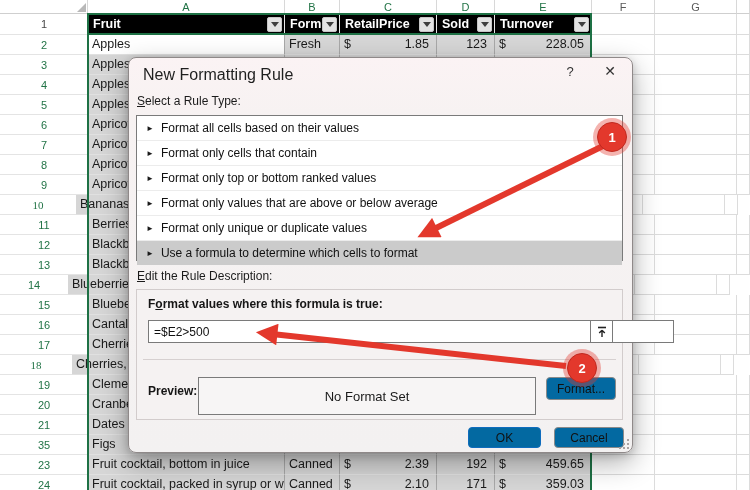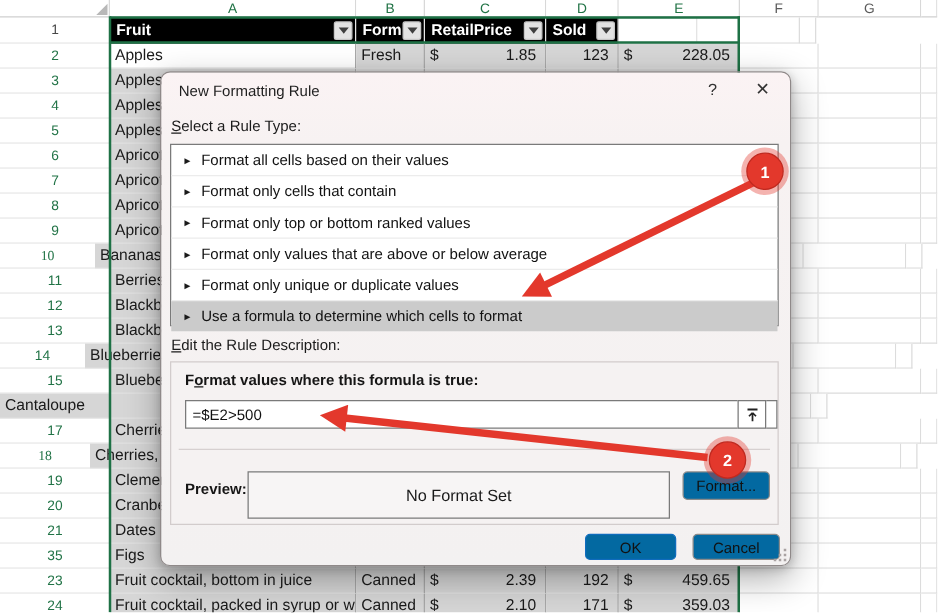--- a/index.html
+++ b/index.html
@@ -34,36 +34,36 @@
   .dcell.num{text-align:right;padding-right:7px;}
   .dcell.cur{display:flex;justify-content:space-between;padding-right:7px;}
   .dcell.empty-out{background:#fff;border-right:1px solid #dcdcdc;border-bottom:1px solid #dcdcdc;}
   .gline{position:absolute;background:#1E7145;z-index:5;}
   
   .dlg{position:absolute;left:128px;top:57px;width:503px;height:394px;z-index:20;
        background:linear-gradient(180deg,#fbf3f4 0%,#f7f2f2 14%,#f3f1f1 100%);
        border:1px solid #8f8989;border-radius:8px;
        box-shadow:0 10px 28px rgba(0,0,0,.32),0 2px 8px rgba(0,0,0,.18);
        font-size:12px;}
-  .dlg-title{position:absolute;left:14px;top:8px;font-size:12px;color:#1f1f1f;}
+  .dlg-title{position:absolute;left:14px;top:8px;font-size:16px;color:#1f1f1f;}
   .dlg-help{position:absolute;left:433px;top:6px;width:16px;text-align:center;font-size:13px;color:#333;}
   .dlg-close{position:absolute;left:472px;top:5px;width:18px;text-align:center;font-size:14px;color:#333;}
   .lbl{position:absolute;left:8px;color:#1b1b1b;}
   .ul-first::first-letter{text-decoration:underline;}
   .rule-list{position:absolute;left:7px;top:57px;width:487px;height:146px;background:#fff;
              border:1px solid #7a7a7a;box-sizing:border-box;}
   .rule-item{height:24px;display:flex;align-items:center;padding-left:9px;border-top:1px solid #ececec;}
   .rule-item:first-child{border-top:none;}
   .rule-item.selected{background:#cbcbcb;}
   .rmark{font-size:8px;margin-right:7px;color:#1a1a1a;}
   .rtext{font-size:12px;color:#111;}
   .gbox{position:absolute;left:7px;top:231px;width:487px;height:131px;background:#f5f2f2;
         border:1px solid #d2cccc;box-sizing:border-box;}
   .gbox .blbl{position:absolute;left:11px;top:7px;font-weight:bold;color:#161616;}
-  .frm-input{position:absolute;left:11px;top:30px;width:474px;height:23px;box-sizing:border-box;
+  .frm-input{position:absolute;left:11px;top:30px;width:526px;height:23px;box-sizing:border-box;
              border:1px solid #7a7a7a;background:#fff;font-family:"Liberation Sans",sans-serif;
              font-size:12px;padding:0 5px;color:#111;}
   .collapse-btn{position:absolute;left:453px;top:30px;width:23px;height:23px;box-sizing:border-box;
                 border:1px solid #7a7a7a;background:#fff;display:flex;align-items:center;justify-content:center;}
   .gsep{position:absolute;left:6px;top:69px;width:473px;height:1px;background:#d6d0d0;}
   .prev-lbl{position:absolute;left:11px;top:94px;font-weight:bold;color:#161616;}
   .prev-box{position:absolute;left:61px;top:87px;width:338px;height:38px;box-sizing:border-box;
             border:1px solid #7a7a7a;background:#f7f5f5;display:flex;align-items:center;
             justify-content:center;font-size:13px;color:#1a1a1a;}
   .btn{position:absolute;box-sizing:border-box;background:#0369a1;border:1px solid #8a8a8a;
@@ -108,20 +108,24 @@
             <span class="dd"></span>
           </div>
           <div class="cell hcell" style="width: 97px;">
             <span>RetailPrice</span>
             <span class="dd"></span>
           </div>
           <div class="cell hcell" style="width: 58px;">
             <span>Sold</span>
             <span class="dd"></span>
           </div>
+          <div class="cell hcell" style="width: 97px;">
+            <span>Turnover</span>
+            <span class="dd"></span>
+          </div>
           <div class="cell dcell empty-out" style="width: 63px; height: 21px;"></div>
           <div class="cell dcell empty-out" style="width: 82px; height: 21px;"></div>
           <div class="cell dcell empty-out" style="width: 13px; height: 21px;"></div>
         </div>
         <div class="srow drow">
           <div class="cell rownum" style="width: 88px; line-height: 20px;">2</div>
           <div class="cell dcell active" style="width: 197px;">Apples</div>
           <div class="cell dcell" style="width: 55px;">Fresh</div>
           <div class="cell dcell cur" style="width: 97px;">
             <span>$</span>
@@ -273,20 +277,21 @@
           <div class="cell dcell" style="width: 197px;">Blueberries</div>
           <div class="cell dcell" style="width: 55px;"></div>
           <div class="cell dcell cur" style="width: 97px;"></div>
           <div class="cell dcell num" style="width: 58px;"></div>
           <div class="cell dcell cur" style="width: 97px;"></div>
           <div class="cell dcell empty-out" style="width: 63px;"></div>
           <div class="cell dcell empty-out" style="width: 82px;"></div>
           <div class="cell dcell empty-out" style="width: 13px;"></div>
         </div>
         <div class="srow drow">
+          <div class="cell rownum" style="width: 88px; line-height: 20px;">16</div>
           <div class="cell dcell" style="width: 197px;">Cantaloupe</div>
           <div class="cell dcell" style="width: 55px;"></div>
           <div class="cell dcell cur" style="width: 97px;"></div>
           <div class="cell dcell num" style="width: 58px;"></div>
           <div class="cell dcell cur" style="width: 97px;"></div>
           <div class="cell dcell empty-out" style="width: 63px;"></div>
           <div class="cell dcell empty-out" style="width: 82px;"></div>
           <div class="cell dcell empty-out" style="width: 13px;"></div>
         </div>
         <div class="srow drow">

